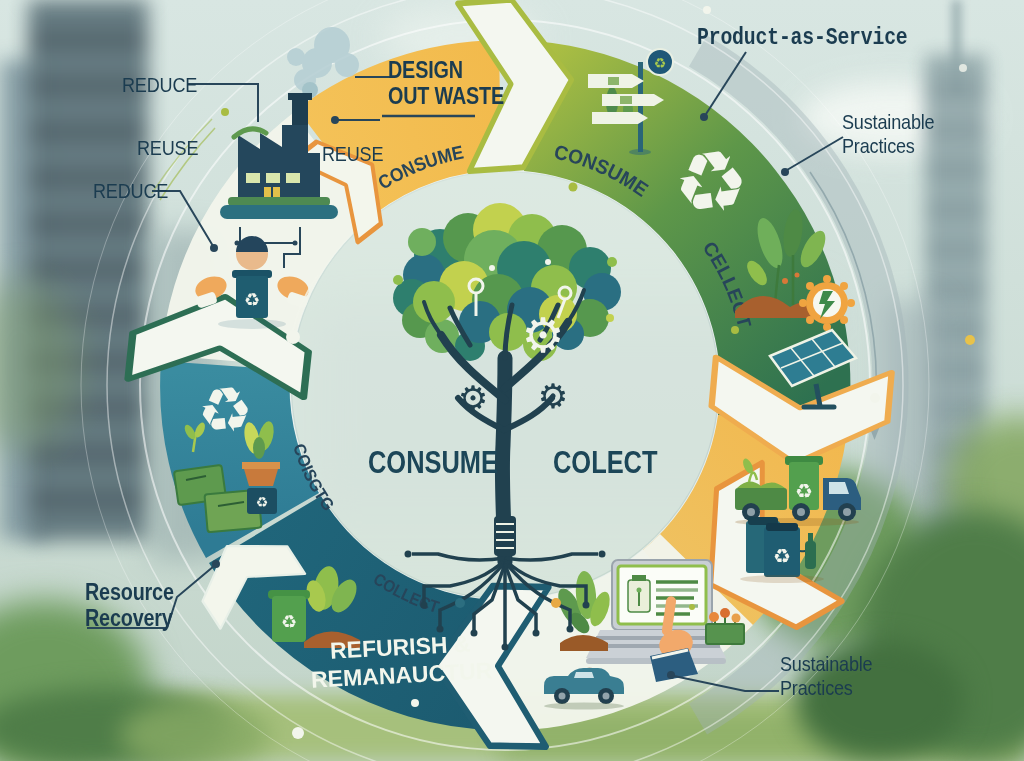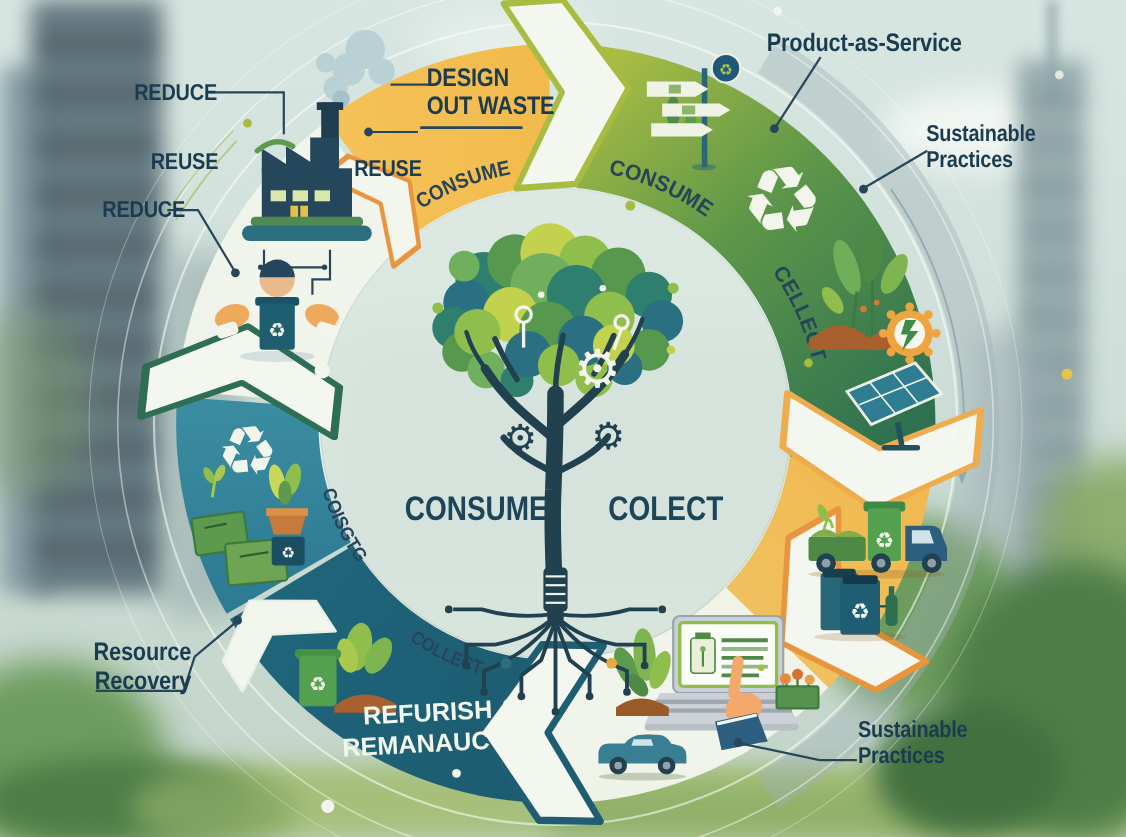--- a/index.html
+++ b/index.html
@@ -19,21 +19,21 @@
   .t2{left:860px;top:510px;width:230px;height:251px;background:#4F7D48;border-radius:50%;filter:blur(14px);}
   .t3{left:945px;top:415px;width:145px;height:145px;background:#86A964;border-radius:50%;filter:blur(16px);opacity:.9;}
   .t4{left:795px;top:640px;width:170px;height:121px;background:#43703F;border-radius:50%;filter:blur(12px);}
   .t5{left:-60px;top:600px;width:210px;height:170px;background:#6E9C5E;border-radius:50%;filter:blur(16px);}
   .t6{left:-20px;top:688px;width:250px;height:80px;background:#4F7D48;border-radius:50%;filter:blur(12px);}
   .t7{left:120px;top:700px;width:150px;height:70px;background:#86A964;border-radius:50%;filter:blur(12px);opacity:.85;}
   .t8{left:-40px;top:280px;width:120px;height:170px;background:#7E9C6E;border-radius:50%;filter:blur(18px);opacity:.5;}
   .lawn{left:0;top:695px;width:1024px;height:66px;background:#A6C07C;filter:blur(10px);}
   .lawn2{left:500px;top:712px;width:524px;height:49px;background:#8FB068;filter:blur(12px);opacity:.9;}
   svg.art{position:absolute;left:0;top:0;}
-  .lbl{position:absolute;color:#1B3C50;font-weight:700;letter-spacing:-0.2px;line-height:1.12;white-space:pre;}
+  .lbl{position:absolute;color:#1B3C50;font-weight:400;letter-spacing:-0.2px;line-height:1.12;white-space:pre;}
   .cond{display:inline-block;transform:scaleX(.86);transform-origin:left top;}
   .fs21{font-size:21px;} .fs23{font-size:23px;font-weight:800;}
   .center-word{position:absolute;color:#1C4658;font-weight:800;font-size:31px;letter-spacing:0;transform:scaleX(.82);transform-origin:left top;}
   .refurb{position:absolute;left:296px;top:634px;width:210px;text-align:center;color:#F2F6EC;font-weight:800;font-size:23px;line-height:1.2;transform:rotate(-3deg);letter-spacing:0;}
   .curvetxt{font-weight:700;fill:#27455A;}
 </style>
 </head>
 <body>
 
 <div class="stage">
@@ -471,23 +471,23 @@
         <circle cx="963" cy="68" r="4" fill="#F2F5EC" opacity="0.8"></circle>
       <path d="M293,330 Q300,300 318,275" stroke="#F2F5EC" stroke-width="2" fill="none" opacity="0.8"></path>
     </g>
   </svg>
 
   <div class="lbl fs21" style="left:122px;top:73px;"><span class="cond">REDUCE</span></div>
   <div class="lbl fs21" style="left:137px;top:136px;"><span class="cond">REUSE</span></div>
   <div class="lbl fs21" style="left:93px;top:179px;"><span class="cond">REDUCE</span></div>
   <div class="lbl fs21" style="left:322px;top:142px;"><span class="cond">REUSE</span></div>
   <div class="lbl fs23" style="left:388px;top:58px;"><span class="cond"><span>DESIGN</span><br><span>OUT WASTE</span></span></div>
-  <div class="lbl fs23" style="left:697px;top:26px;"><span class="cond">Product-as-Service</span></div>
+  <div class="lbl fs23" style="left:697px;top:26px;font-family:Liberation Mono, monospace;"><span class="cond">Product-as-Service</span></div>
   <div class="lbl fs21" style="left:842px;top:110px;"><span class="cond"><span>Sustainable</span><br><span>Practices</span></span></div>
-  <div class="lbl fs23" style="left:85px;top:580px;text-align:right;"><span class="cond"><span>Resource</span><br><span>Recovery</span></span></div>
+  <div class="lbl fs23" style="left:85px;top:580px;"><span class="cond"><span>Resource</span><br><span>Recovery</span></span></div>
   <div class="lbl fs21" style="left:780px;top:652px;"><span class="cond"><span>Sustainable</span><br><span>Practices</span></span></div>
 
   <div class="refurb"><span>REFURISH &amp;</span><br><span>REMANAUCTUR</span></div>
 
   <div class="center-word" style="left:368px;top:445px;">CONSUME</div>
   <div class="center-word" style="left:553px;top:445px;">COLECT</div>
 
 </div>
 
 </body></html>

